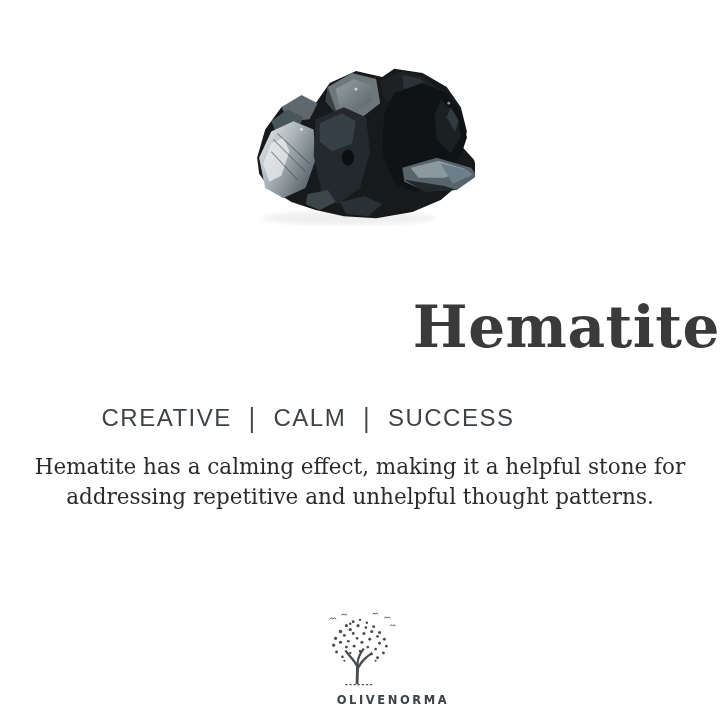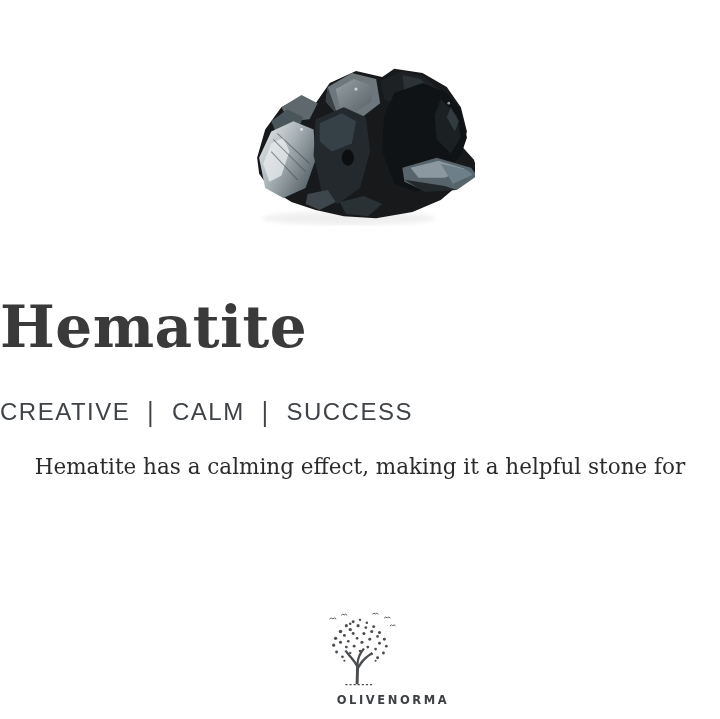--- a/index.html
+++ b/index.html
@@ -22,38 +22,38 @@
     width: 232px;
     height: 168px;
   }
   .stone-wrap svg { display: block; width: 100%; height: 100%; }
 
   .product-title {
     position: absolute;
     top: 298px;
     left: 0;
     width: 720px;
-    text-align: left;
+    text-align: right;
     font-family: "DejaVu Serif", serif;
     font-weight: bold;
     font-size: 58px;
     line-height: 58px;
     color: #3a3a3a;
     letter-spacing: 0.5px;
   }
 
   .keyword-list {
     position: absolute;
     top: 398px;
     left: 0;
     width: 616px;
-    text-align: left;
+    text-align: center;
     font-family: "Liberation Sans", "DejaVu Sans", sans-serif;
     font-size: 24px;
-    line-height: 28px;
+    line-height: 40px;
     color: #3f4347;
     letter-spacing: 1.5px;
   }
   .keyword-separator {
     display: inline-block;
     margin: 0 17px;
     color: #3f4347;
     font-weight: 300;
     transform: scaleY(1.15);
   }
@@ -160,20 +160,21 @@
   </div>
 
   <div class="product-title">Hematite</div>
 
   <div class="keyword-list">
     <span>CREATIVE</span><span class="keyword-separator">|</span><span>CALM</span><span class="keyword-separator">|</span><span>SUCCESS</span>
   </div>
 
   <div class="product-description">
     <div class="description-line">Hematite has a calming effect, making it a helpful stone for</div>
+    <div class="description-line">addressing repetitive and unhelpful thought patterns.</div>
   </div>
 
   <div class="brand-logo">
     <svg viewBox="0 0 80 80">
       <g fill="#4b4e51">
 
         <circle cx="40" cy="8" r="1.2"></circle>
           <circle cx="33" cy="10" r="1.5"></circle>
           <circle cx="47" cy="11" r="1.3"></circle>
         <circle cx="26" cy="14" r="1.6"></circle>

